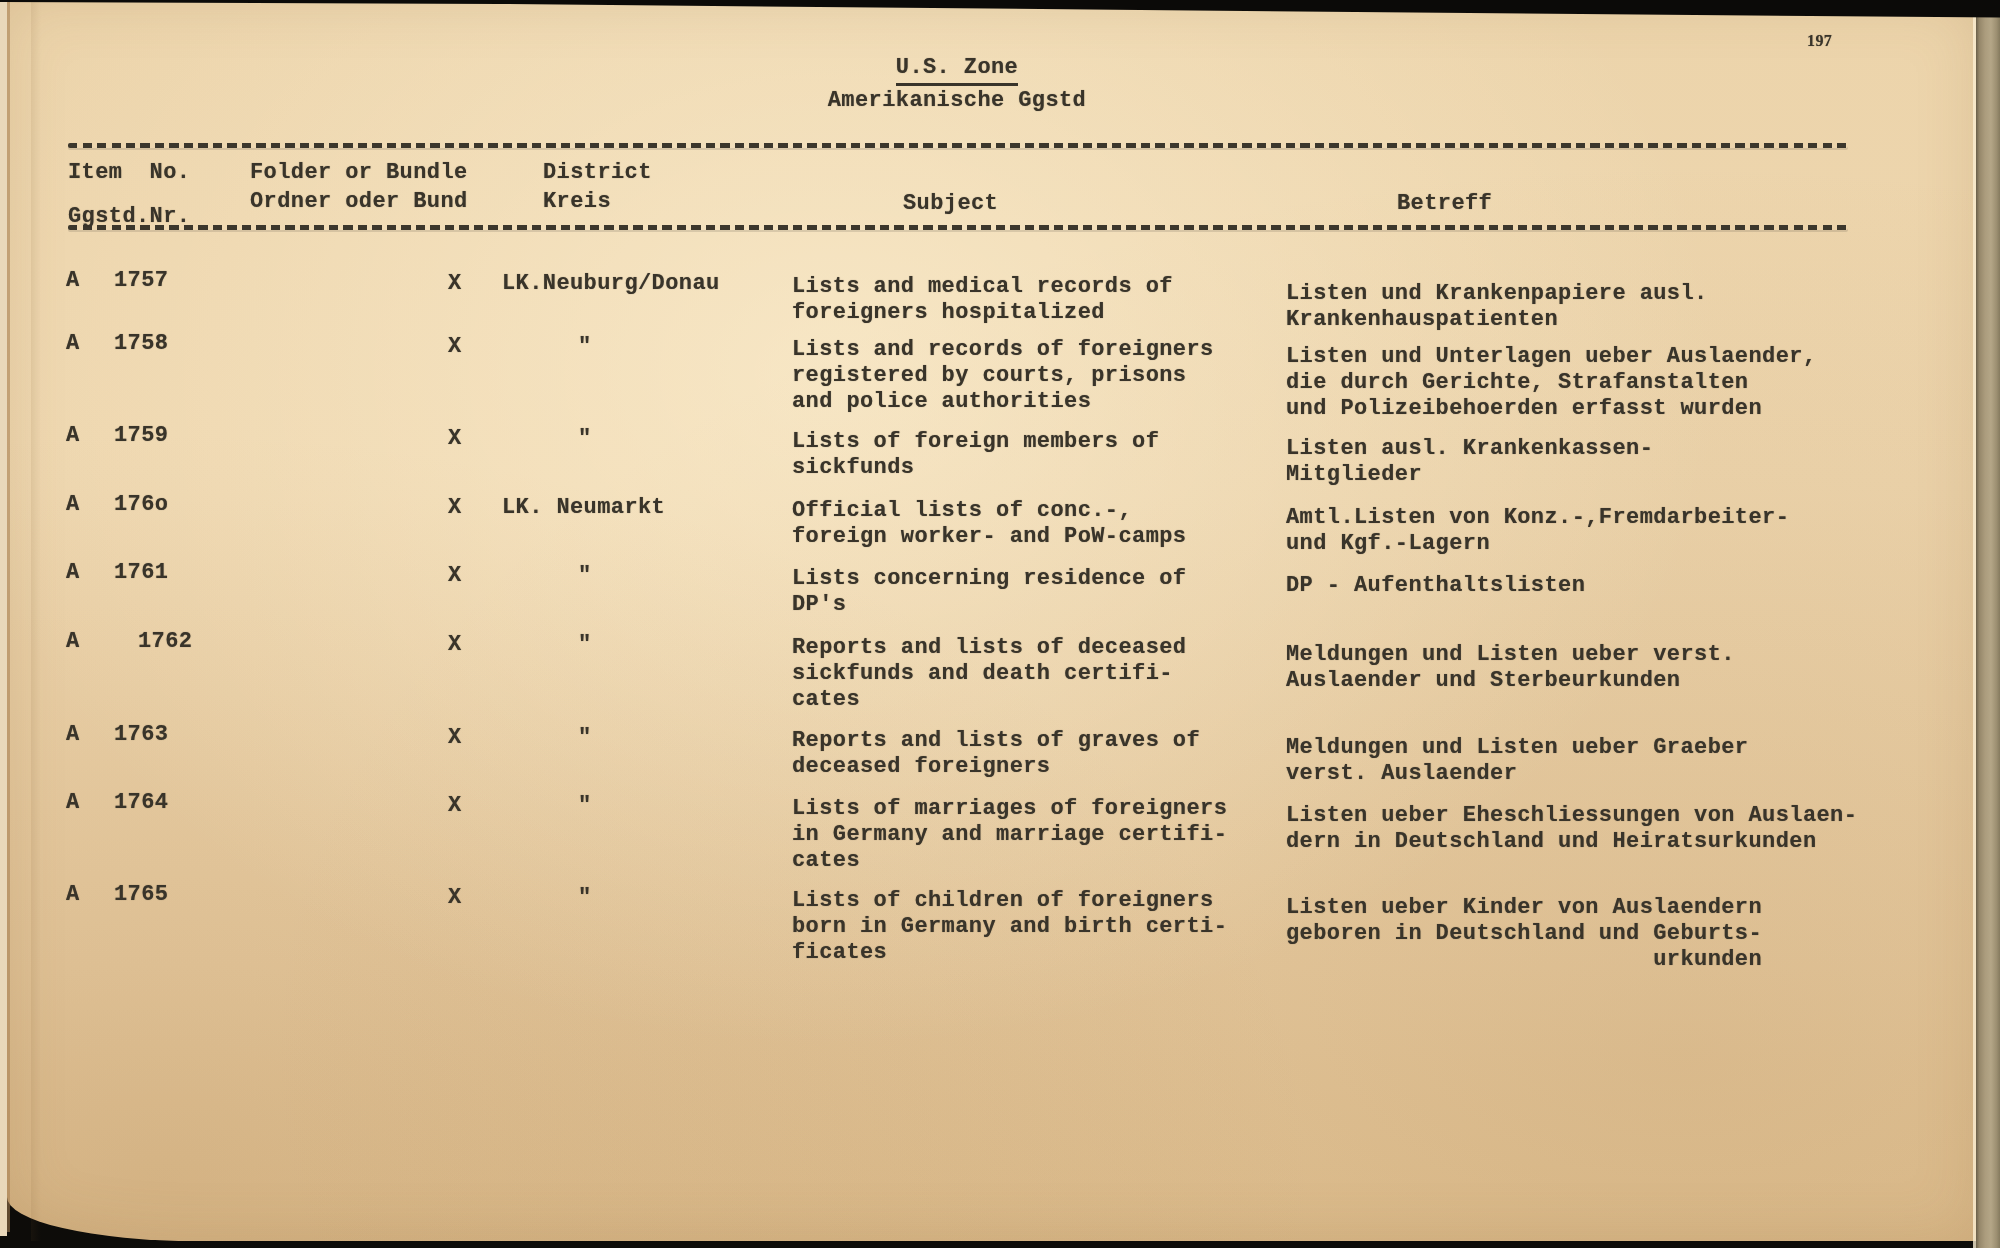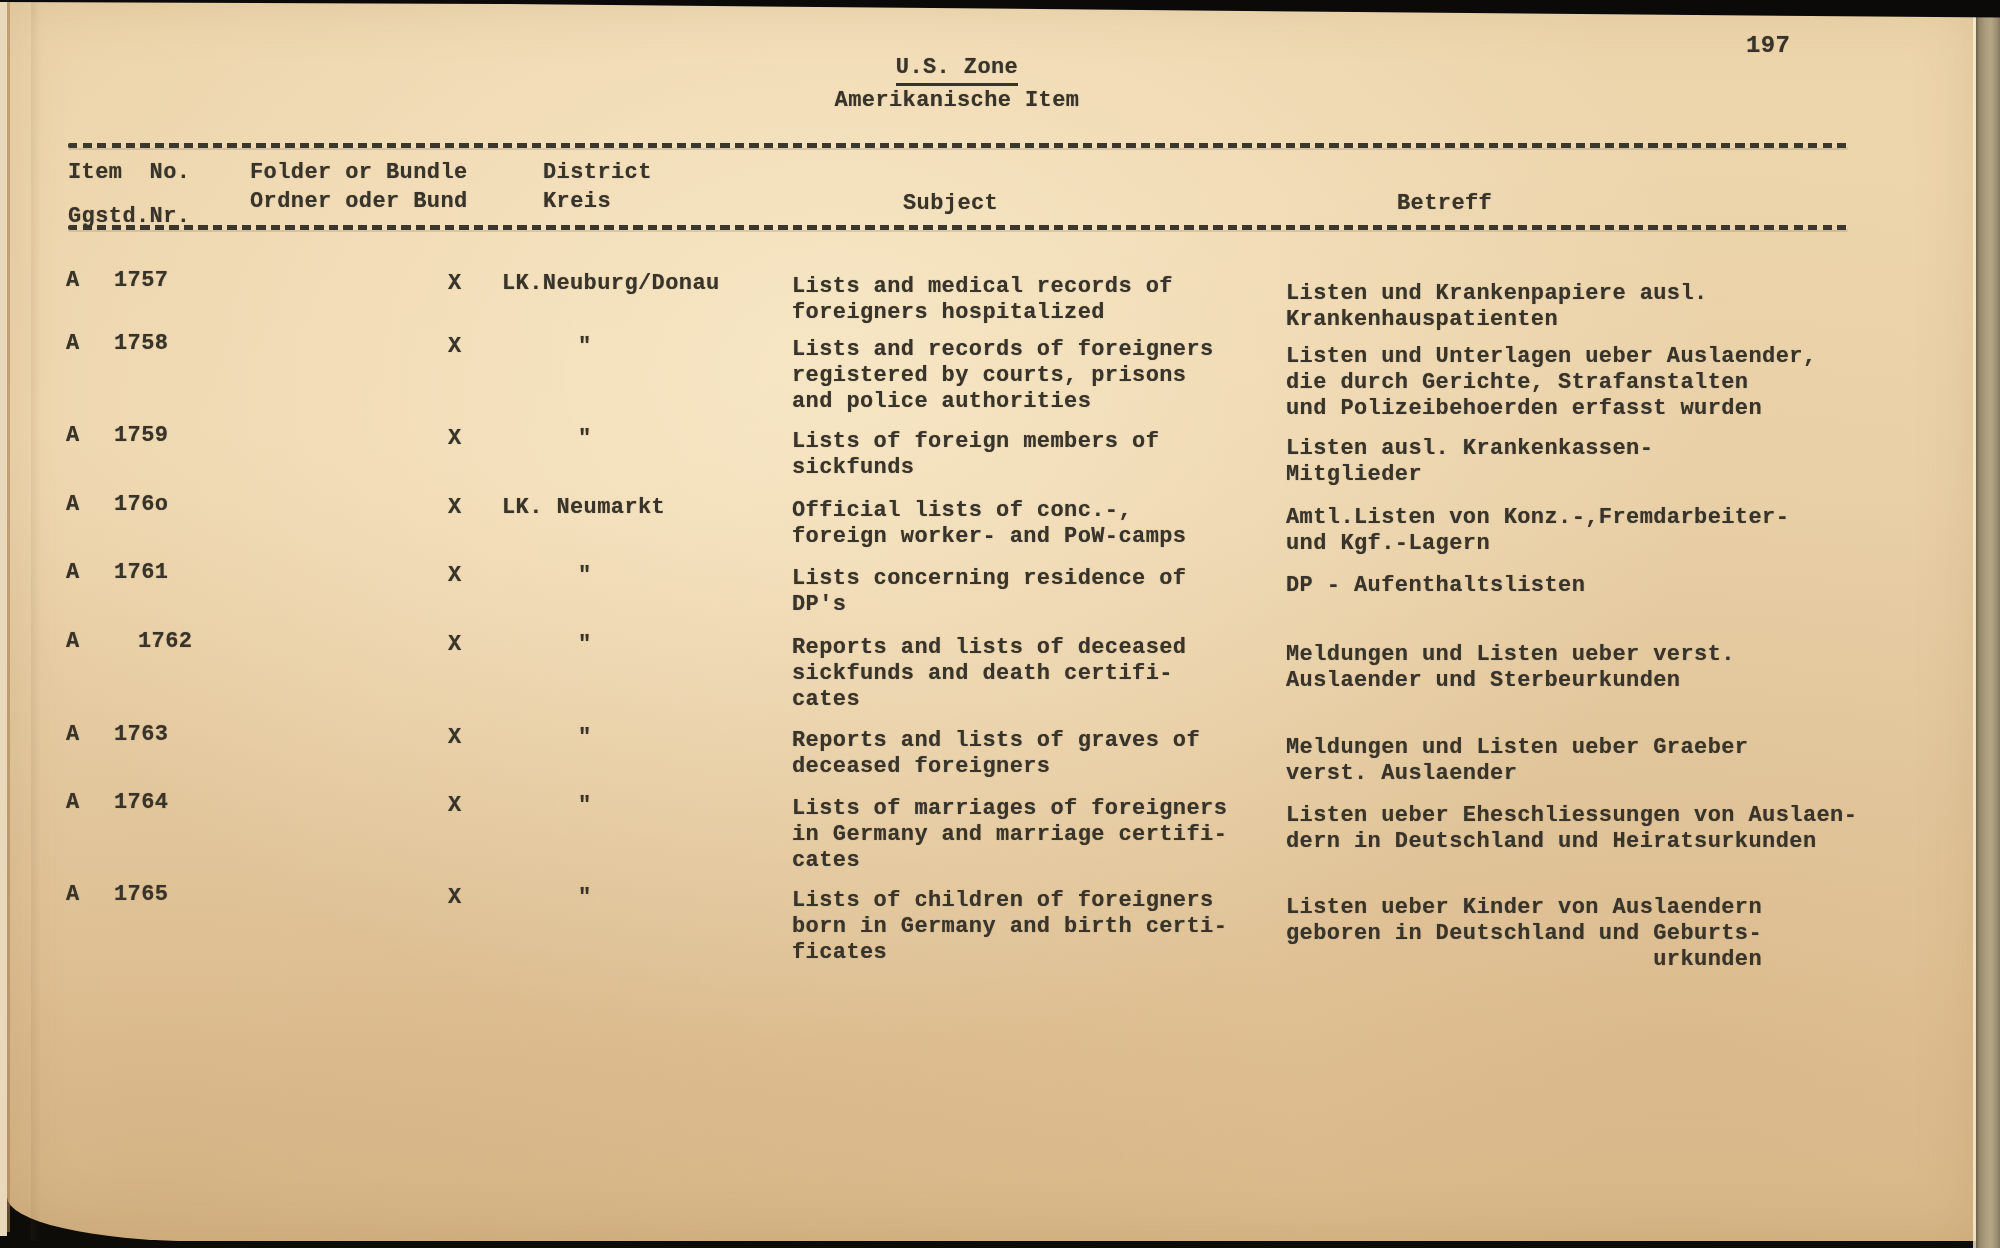--- a/index.html
+++ b/index.html
@@ -67,28 +67,28 @@
 </head>
 <body>
 
 <div class="page"></div>
 <div class="edge-left-strip"></div>
 <div class="edge-left-line"></div>
 <div class="edge-right-gap"></div>
 <div class="edge-right"></div>
 <div class="edge-top"></div>
 
-<div class="ink abs" style="left:1746px;top:32px;font-size:24px;">197</div>
+<div class="ink abs" style="left:1807px;top:32px;font-size:16px;font-family:Liberation Serif, serif;">197</div>
 
 <div class="titles">
   <div class="line" style="top:55px;">
     <span class="ink title-en">U.S. Zone</span>
   </div>
   <div class="line" style="top:88px;">
-    <span class="ink">Amerikanische Item</span>
+    <span class="ink">Amerikanische Ggstd</span>
   </div>
 </div>
 
 <div class="dash-line" style="left:68px;top:143px;width:1780px;"></div>
 <div class="dash-line" style="left:68px;top:225px;width:1780px;"></div>
 
 <div class="ink abs" style="left:68px;top:160px;">Item  No.</div>
 <div class="ink abs" style="left:68px;top:204px;">Ggstd.Nr.</div>
 <div class="ink abs" style="left:250px;top:160px;">Folder or Bundle</div>
 <div class="ink abs" style="left:250px;top:189px;">Ordner oder Bund</div>

